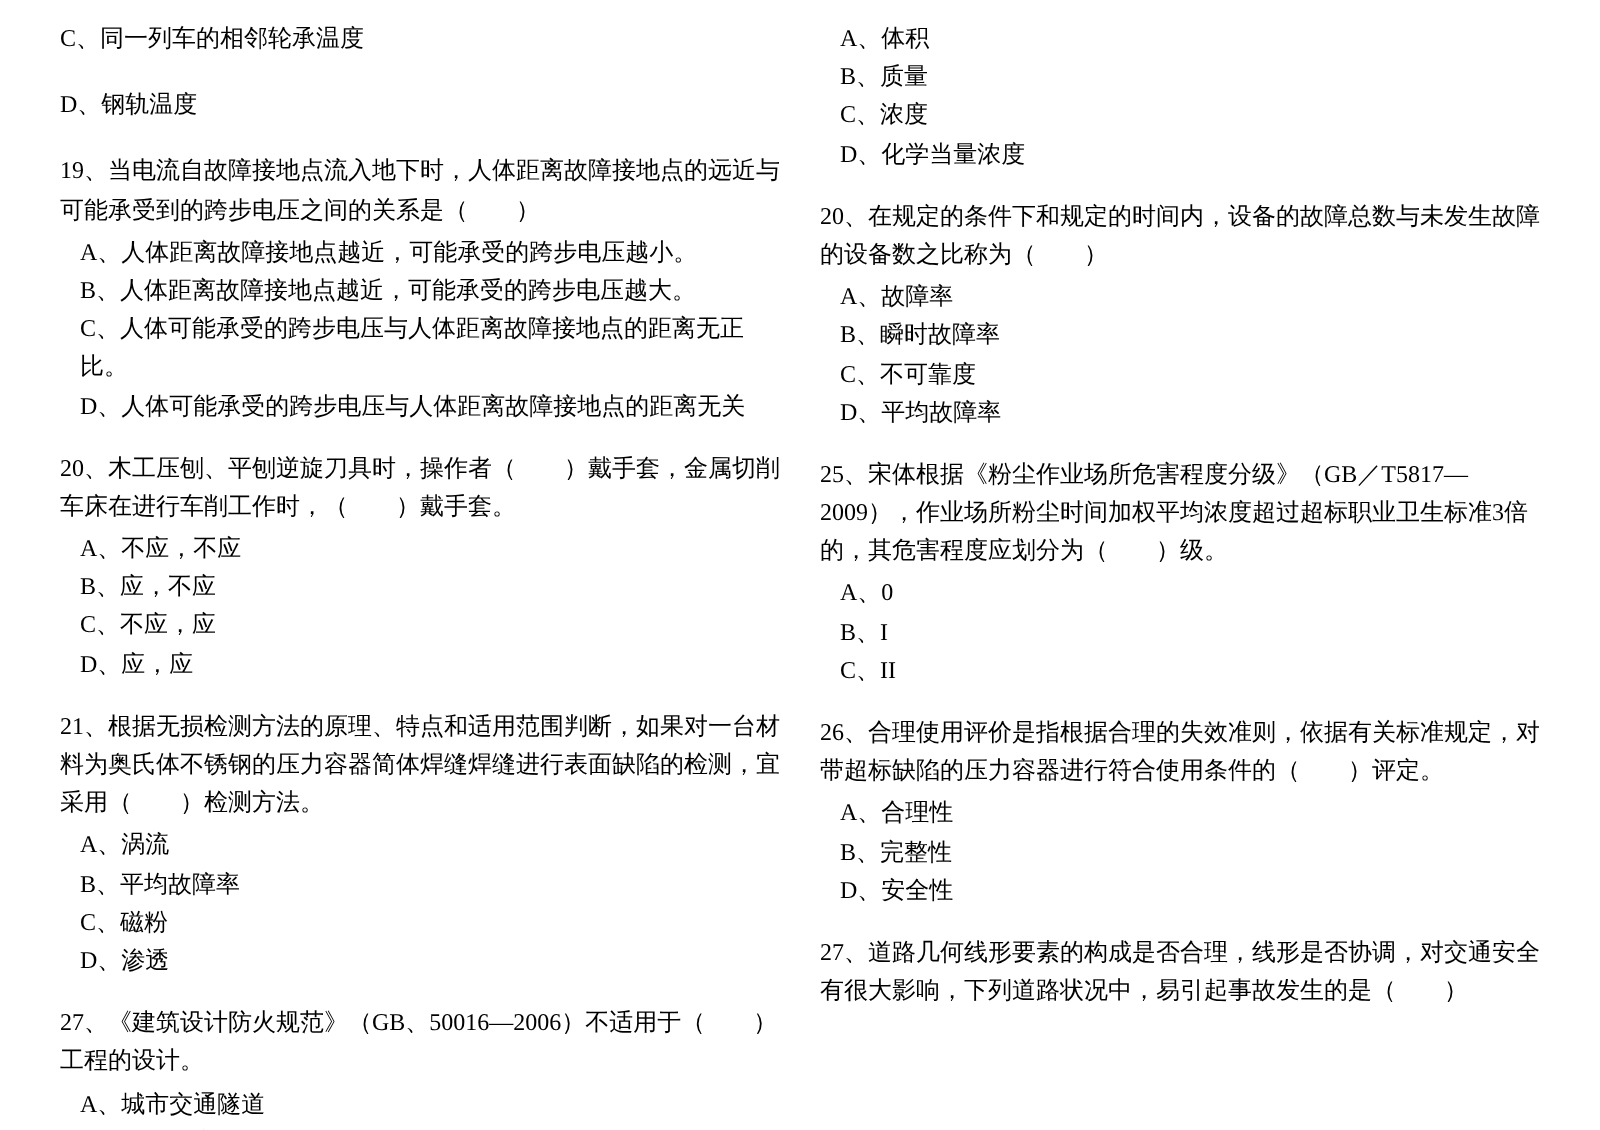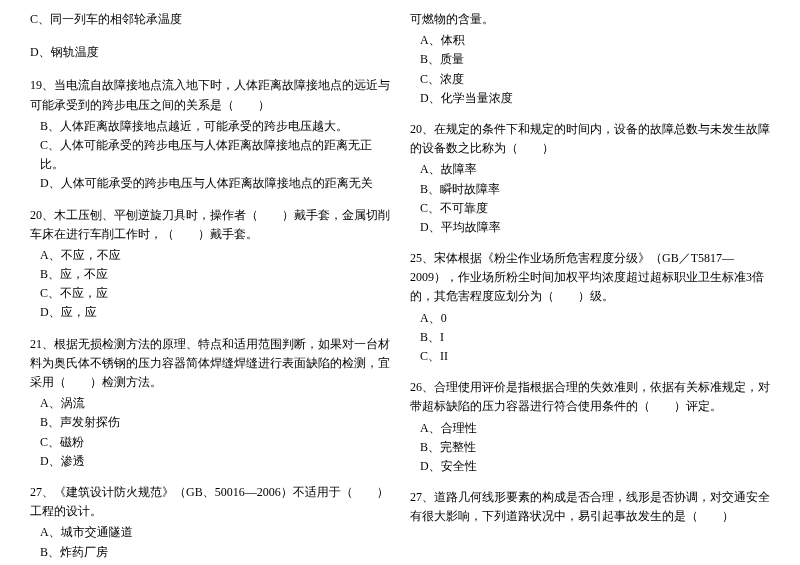--- a/index.html
+++ b/index.html
@@ -52,61 +52,61 @@
       <div class="question-text">C、同一列车的相邻轮承温度</div>
     </div>
 
     <div class="question">
       <div class="question-text">D、钢轨温度</div>
     </div>
 
     <div class="question">
       <div class="question-text">19、当电流自故障接地点流入地下时，人体距离故障接地点的远近与可能承受到的跨步电压之间的关系是（　　）</div>
       <div class="options">
+        <div class="option">A、人体距离故障接地点越近，可能承受的跨步电压越小。</div>
         <div class="option">B、人体距离故障接地点越近，可能承受的跨步电压越大。</div>
         <div class="option">C、人体可能承受的跨步电压与人体距离故障接地点的距离无正比。</div>
         <div class="option">D、人体可能承受的跨步电压与人体距离故障接地点的距离无关</div>
       </div>
     </div>
 
     <div class="question">
       <div class="question-text">20、木工压刨、平刨逆旋刀具时，操作者（　　）戴手套，金属切削车床在进行车削工作时，（　　）戴手套。</div>
       <div class="options">
         <div class="option">A、不应，不应</div>
         <div class="option">B、应，不应</div>
         <div class="option">C、不应，应</div>
         <div class="option">D、应，应</div>
       </div>
     </div>
 
     <div class="question">
       <div class="question-text">21、根据无损检测方法的原理、特点和适用范围判断，如果对一台材料为奥氏体不锈钢的压力容器简体焊缝焊缝进行表面缺陷的检测，宜采用（　　）检测方法。</div>
       <div class="options">
         <div class="option">A、涡流</div>
-        <div class="option">B、声发射探伤</div>
+        <div class="option">B、平均故障率</div>
         <div class="option">C、磁粉</div>
         <div class="option">D、渗透</div>
       </div>
     </div>
 
     <div class="question">
       <div class="question-text">27、《建筑设计防火规范》（GB、50016—2006）不适用于（　　）工程的设计。</div>
       <div class="options">
         <div class="option">A、城市交通隧道</div>
         <div class="option">B、炸药厂房</div>
 
       </div>
     </div>
 
   </div>
 
   <div class="column">
 
     <div class="question">
-      <div class="question-text">可燃物的含量。</div>
       <div class="options">
         <div class="option">A、体积</div>
         <div class="option">B、质量</div>
         <div class="option">C、浓度</div>
         <div class="option">D、化学当量浓度</div>
       </div>
     </div>
 
     <div class="question">
       <div class="question-text">20、在规定的条件下和规定的时间内，设备的故障总数与未发生故障的设备数之比称为（　　）</div>

